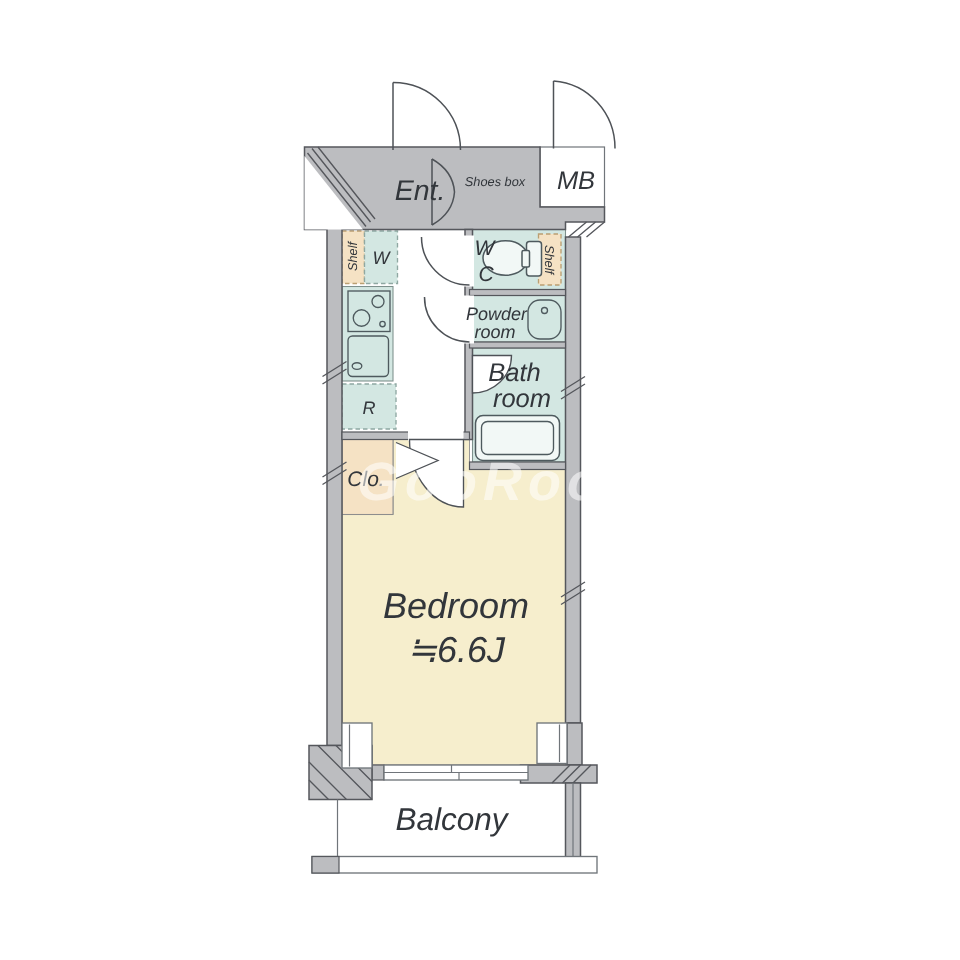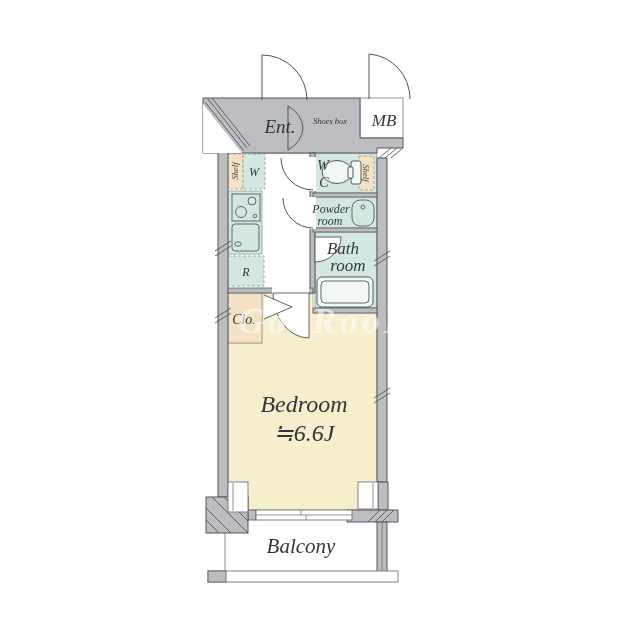--- a/index.html
+++ b/index.html
@@ -1,17 +1,17 @@
 <!DOCTYPE html>
 <html style="--wall: #bcbdc0; --wall-outline: #55575c; --wet: #d3e7e2; --tan: #f5e2c4; --bedroom-floor: #f6eecd; --text: #32363b; --dash-wet: #8fa8a2; --dash-tan: #bb9f72; --fixture: #4e5a5e; --watermark-color: rgba(255,255,255,0.55);"><head>
 <meta charset="utf-8">
 <style>
   html,body{margin:0;padding:0;background:#ffffff;}
   .page{position:relative;width:556px;height:640px;background:#fff;overflow:hidden;
-        font-family:Liberation Serif, serif;}
+        font-family:Liberation Sans, sans-serif;}
   svg{position:absolute;left:0;top:0;}
 
   .wall        {fill:var(--wall,#bcbdc0);stroke:var(--wall-outline,#55575c);stroke-width:1;}
   .wall-flat   {fill:var(--wall,#bcbdc0);stroke:var(--wall-outline,#55575c);stroke-width:.8;}
   .white-room  {fill:#ffffff;stroke:#70757a;stroke-width:.8;}
   .white-cut   {fill:#ffffff;}
   .opening     {fill:#ffffff;}
   .room-wet    {fill:var(--wet,#d3e7e2);stroke:#7d908c;stroke-width:.7;}
   .room-wet-d  {fill:var(--wet,#d3e7e2);stroke:var(--dash-wet,#8fa8a2);stroke-width:.9;stroke-dasharray:3 2;}
   .room-tan    {fill:var(--tan,#f5e2c4);stroke:#8d8d8d;stroke-width:.7;}

